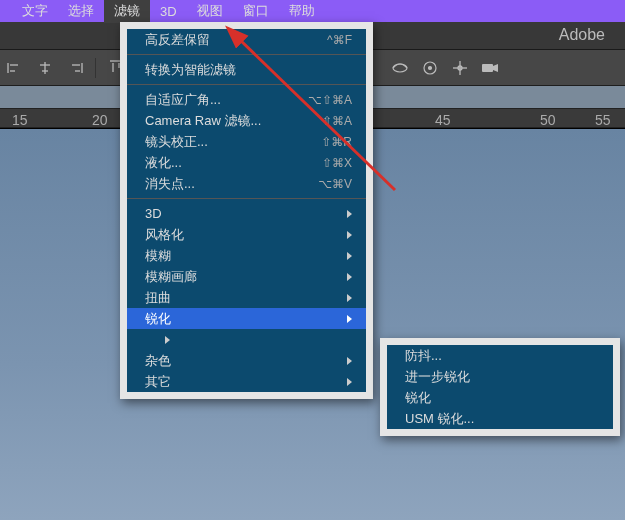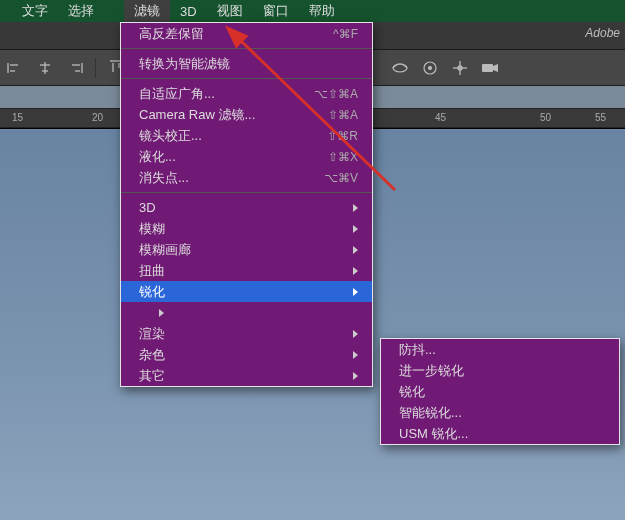--- a/index.html
+++ b/index.html
@@ -10,52 +10,50 @@
     font-family: -apple-system, "PingFang SC", "Helvetica Neue", Arial, sans-serif;
     font-size: 13px;
     color: #ddd;
     overflow: hidden;
     position: relative;
   }
   .menubar {
     position: absolute;
     top: 0; left: 0; right: 0;
     height: 22px;
-    background: #14532d;
+    background: #8b5cf6;
     display: flex;
     align-items: center;
     padding-left: 12px;
     z-index: 100;
   }
   .mb-item {
     padding: 3px 10px;
     color: #ddd;
     font-size: 13px;
     cursor: default;
   }
   .mb-item.active {
     background: #3f3f3f;
-    margin-left: 20px;
   }
   .topstrip {
     position: absolute;
     top: 22px; left: 0; right: 0;
     height: 28px;
     background: #383838;
     border-bottom: 1px solid #1a1a1a;
     z-index: 10;
   }
   .adobe {
     position: absolute;
-    right: 5px;
+    right: 20px;
     top: 26px;
     color: #bbb;
-    font-size: 12px;
+    font-size: 16px;
     z-index: 15;
-    font-style: italic;
   }
   .optionsbar {
     position: absolute;
     top: 50px; left: 0; right: 0;
     height: 36px;
     background: #474747;
     border-bottom: 1px solid #1e1e1e;
     display: flex;
     align-items: center;
     z-index: 10;
@@ -78,35 +76,35 @@
     height: 20px;
     background: #3a3a3a;
     border-top: 1px solid #222;
     border-bottom: 1px solid #222;
     z-index: 5;
   }
   .ruler-tick {
     position: absolute;
     top: 3px;
     color: #aaa;
-    font-size: 10px;
+    font-size: 14px;
   }
   .canvas {
     position: absolute;
     left: 0; right: 0;
     top: 128px; bottom: 0;
     background: linear-gradient(to bottom, #6884a2 0%, #7b94b0 60%, #8ea4bd 100%);
     z-index: 1;
     border-top: 1px solid #000;
   }
   
   .menu {
     position: absolute;
-    background: #701a75;
-    border: 1px solid #e5e5e5;
+    background: #0c4a6e;
+    border: 7px solid #e5e5e5;
     box-shadow: 2px 4px 10px rgba(0,0,0,0.5);
     z-index: 200;
     min-width: 240px;
   }
   .mi {
     display: flex;
     align-items: center;
     height: 21px;
     padding: 0 14px 0 18px;
     color: #ddd;
@@ -275,64 +273,61 @@
       <span class="shortcut">⌥⌘V</span>
     </div>
 
   <div class="msep"></div>
 
   <div class="mi">
       <span class="label">3D</span>
       <span class="arrow"></span>
     </div>
   <div class="mi">
+      <span class="label">风格化</span>
+      <span class="arrow"></span>
+    </div>
+  <div class="mi">
       <span class="label">模糊</span>
       <span class="arrow"></span>
     </div>
   <div class="mi">
       <span class="label">模糊画廊</span>
       <span class="arrow"></span>
     </div>
   <div class="mi">
       <span class="label">扭曲</span>
       <span class="arrow"></span>
     </div>
   <div class="mi sel">
       <span class="label">锐化</span>
       <span class="arrow"></span>
     </div>
   <div class="mi">
       <span class="arrow"></span>
     </div>
   <div class="mi">
-      <span class="label">渲染</span>
-      <span class="arrow"></span>
-    </div>
-  <div class="mi">
       <span class="label">杂色</span>
       <span class="arrow"></span>
     </div>
   <div class="mi">
       <span class="label">其它</span>
       <span class="arrow"></span>
     </div>
 </div>
 
 <div class="menu menu-sub">
   <div class="mi">
       <span class="label">防抖...</span>
     </div>
   <div class="mi">
       <span class="label">进一步锐化</span>
     </div>
   <div class="mi">
       <span class="label">锐化</span>
-    </div>
-  <div class="mi">
-      <span class="label">智能锐化...</span>
     </div>
   <div class="mi">
       <span class="label">USM 锐化...</span>
     </div>
 </div>
 
 <svg class="arrow-line" width="625" height="520">
   <defs>
     <marker id="ah" markerWidth="10" markerHeight="10" refX="2" refY="3" orient="auto">
       <path d="M0,0 L0,6 L8,3 z" fill="#d7302a"></path>

